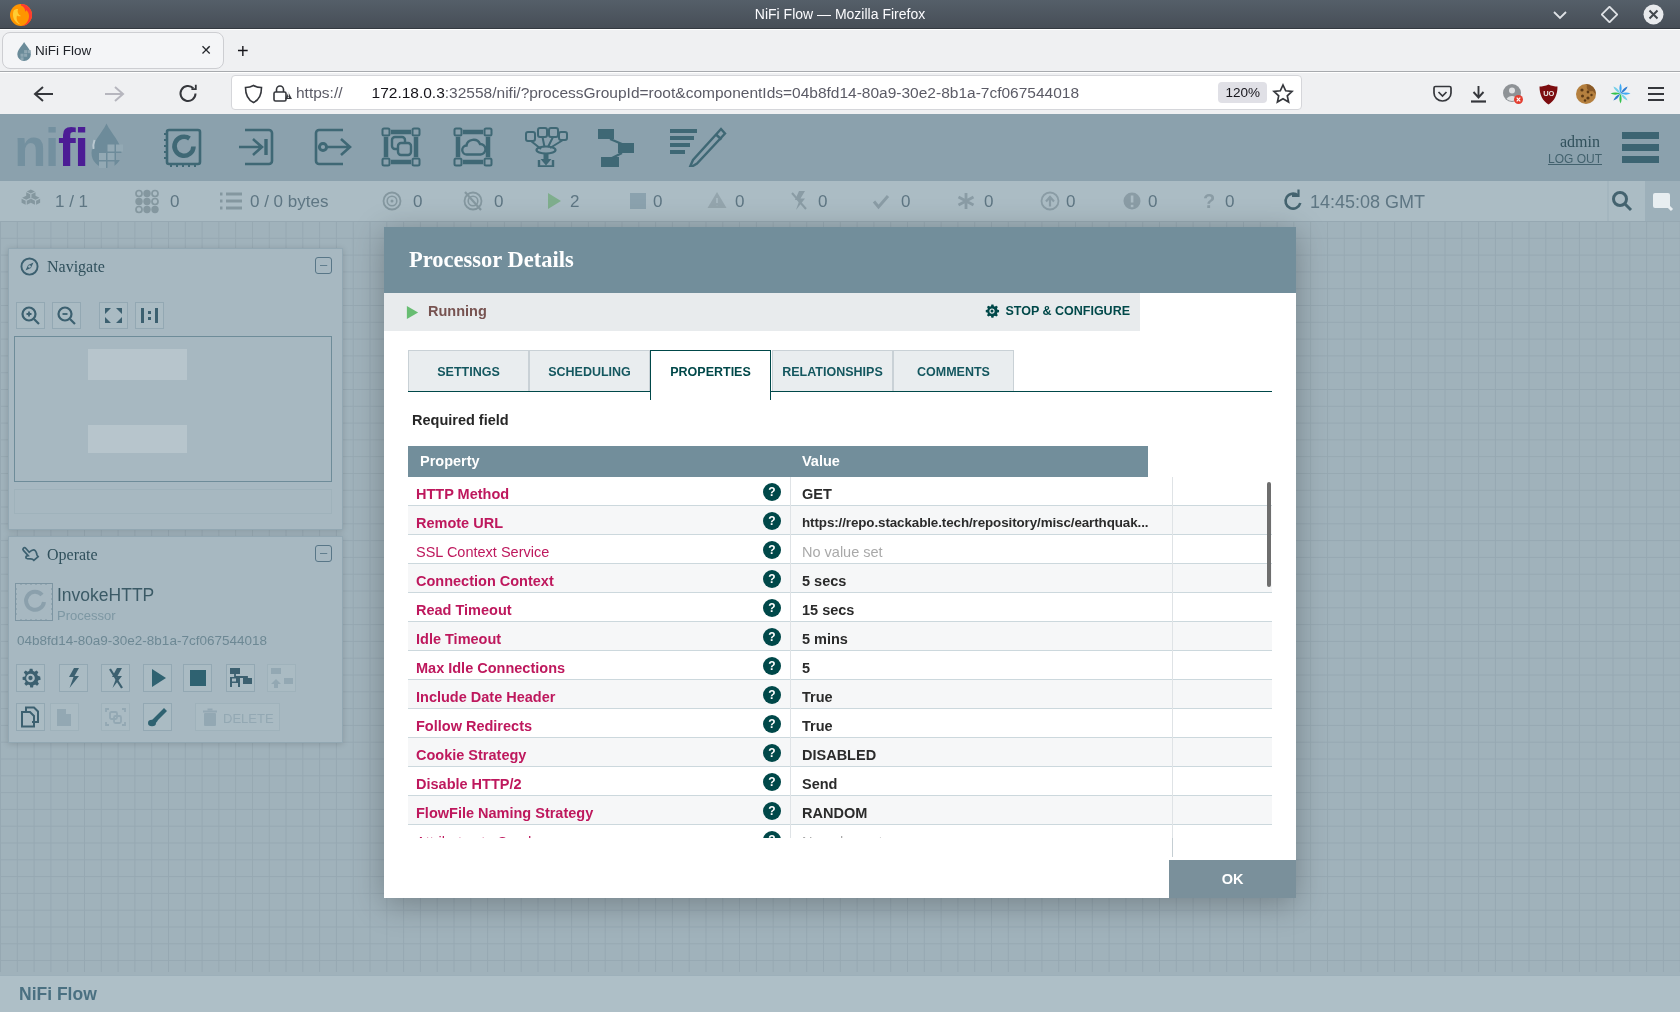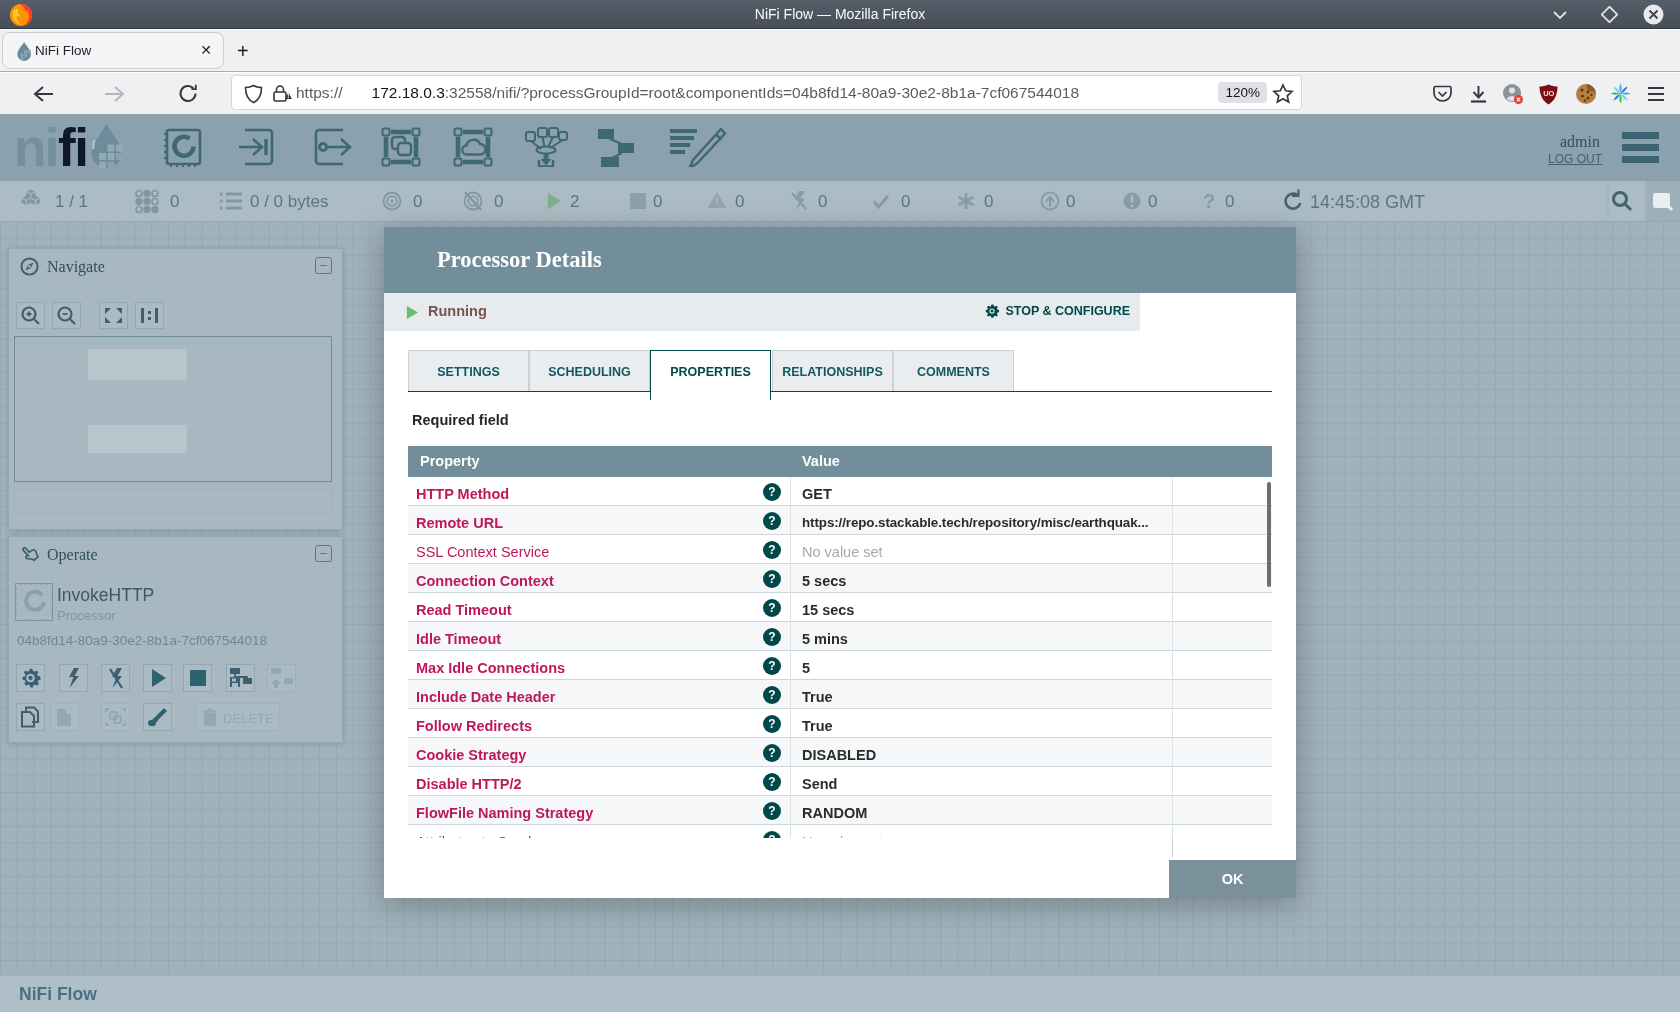--- a/index.html
+++ b/index.html
@@ -41,32 +41,32 @@
 .phead .ptitle { position:absolute; left:38px; top:9px; font-family:"Liberation Serif",serif; font-size:16px; color:#30505c; }
 .pcollapse { position:absolute; right:10px; top:8px; width:17px; height:17px; border:1px solid #587687;
   border-radius:3px; color:#587687; font-size:13px; line-height:14px; text-align:center; }
 .pbtn { position:absolute; width:29px; height:27px; background:#aabbc3; border:1px solid #93a8b3; }
 
 
 #modal { position:absolute; left:384px; top:113px; width:912px; height:671px; background:#fff;
   box-shadow:0 6px 30px rgba(0,0,0,.28); }
 #mhead { position:absolute; left:0; top:0; width:912px; height:66px; background:#728e9b; }
 #mhead span { position:absolute; left:25px; top:20px; font-family:"Liberation Serif",serif;
-  font-weight:bold; font-size:22.5px; color:#fff;margin-left:28px; }
+  font-weight:bold; font-size:22.5px; color:#fff; }
 #mstatus { position:absolute; left:0; top:66px; width:756px; height:38px; background:#e8ebed; }
 #mstatus .run { position:absolute; left:44px; top:10px; font-weight:bold; font-size:14.5px; color:#775351; }
 #stopcfg { position:absolute; right:10px; top:11px; font-weight:bold; font-size:12.5px; color:#004849; }
 .tabs { position:absolute; left:24px; top:123px; height:43px; }
 .tab { position:absolute; top:0; width:121px; height:42px; background:#e9edef; border:1px solid #c9d1d6;
   text-align:center; line-height:42px; font-weight:bold; font-size:12.5px; color:#14575f; }
 .tab.sel { background:#fff; border:1px solid #004849; border-bottom:none; height:50px; color:#004849; z-index:2;}
 #tabline { position:absolute; left:24px; top:164px; width:864px; height:1px; background:#004849; }
 #reqfield { position:absolute; left:28px; top:185px; font-weight:bold; font-size:14.5px; color:#262626; }
 #ptable { position:absolute; left:24px; top:219px; width:864px; height:392px; overflow:hidden; }
-#ptable .thead { position:absolute; left:0; top:0; width:864px; height:31px; background:#728e9b; }
+#ptable .thead { position:absolute; left:0; top:0; width:740px; height:31px; background:#728e9b; }
 #ptable .thead div { position:absolute; top:7px; color:#fff; font-weight:bold; font-size:14.5px; }
 #okbtn { position:absolute; right:0; bottom:0; width:127px; height:38px; background:#7a909b;
   color:#fff; font-weight:bold; font-size:14.5px; text-align:center; line-height:38px; }
 .prow { position:absolute; left:0; width:864px; height:29px; border-bottom:1px solid #ccd8dd; }
 .prow.alt { background:#f6f7f8; }
 .prow .pname { position:absolute; left:8px; top:9px; font-size:14.5px; font-weight:bold; color:#be185d; }
 .prow .pname.opt { font-weight:normal; }
 .prow .help { position:absolute; left:355px; top:6px; width:18px; height:18px; border-radius:50%;
   background:#004849; color:#fff; font-size:12px; font-weight:bold; text-align:center; line-height:18px; }
 .prow .pval { position:absolute; left:394px; top:9px; font-size:14.5px; font-weight:bold; color:#2b2b2b; width:370px;
@@ -186,21 +186,21 @@
         <path d="M17.6 3.4 c-1 3.2-3.2 5.3-7.1 7.1 c1.8-3.9 3.9-6.1 7.1-7.1Z" fill="#2e7bd1"></path>
         <path d="M3.4 17.6 c1-3.2 3.2-5.3 7.1-7.1 c-1.8 3.9-3.9 6.1-7.1 7.1Z" fill="#2e7bd1"></path>
       </g>
     </svg>
   <svg style="position:absolute;left:1647px;top:13px" width="18" height="16" viewBox="0 0 18 16" stroke="#35373c" stroke-width="2">
       <path d="M1 2 h16 M1 8 h16 M1 14 h16"></path>
     </svg>
 </div>
 <div id="nifi">
   <div id="nifihead">
-    <div style="position:absolute;left:14px;top:3px;font-size:53px;font-weight:bold;letter-spacing:-1.5px;"><span style="color:#73909f">ni</span><span style="color:#0f172a">fi</span></div>
+    <div style="position:absolute;left:14px;top:3px;font-size:53px;font-weight:bold;letter-spacing:-1.5px;"><span style="color:#73909f">ni</span><span style="color:#4c1d95">fi</span></div>
     <svg style="position:absolute;left:90px;top:9px" width="36" height="46" viewBox="0 0 36 46">
       <path d="M16.5 0.5 C12 10.5 1.5 19.5 1.5 30 a15 15 0 0 0 30 0 C31.5 19.5 21 10.5 16.5 0.5Z" fill="#6d8b9a"></path>
       <g fill="#93a9b4">
         <rect x="17.5" y="21.5" width="7" height="7"></rect>
           <rect x="26" y="21.5" width="7" height="7"></rect>
         <rect x="9" y="30" width="7" height="7"></rect>
           <rect x="17.5" y="30" width="7" height="7"></rect>
           <rect x="26" y="30" width="7" height="7" fill="#8ba1ad"></rect>
         <rect x="9" y="38.5" width="7" height="6.5"></rect>
           <rect x="17.5" y="38.5" width="7" height="6.5" fill="#8ba1ad"></rect>

